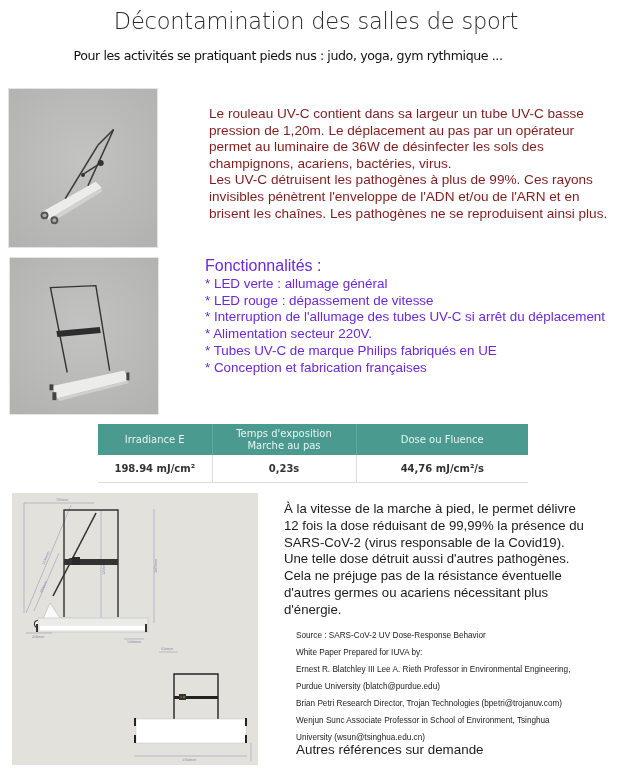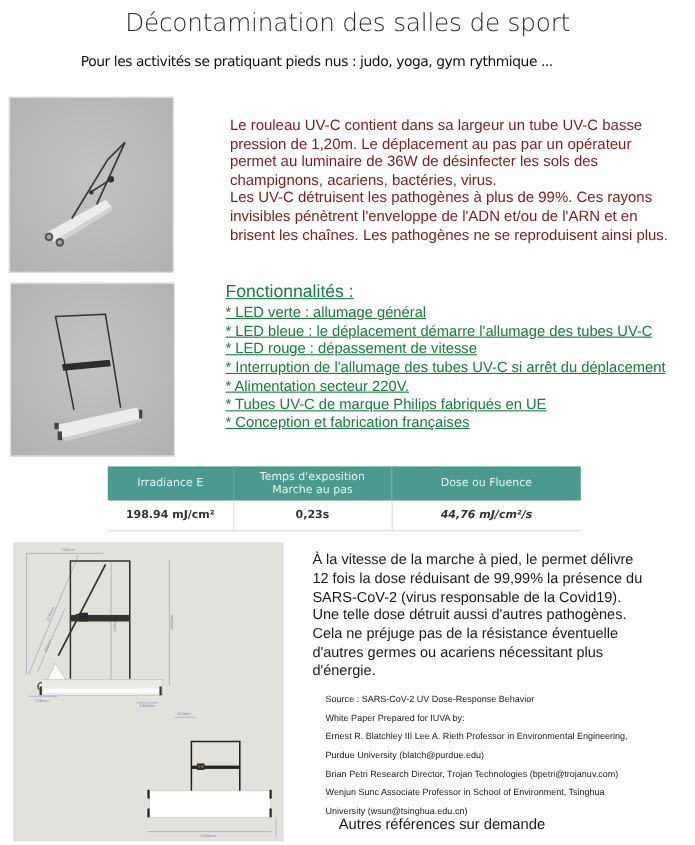--- a/index.html
+++ b/index.html
@@ -24,40 +24,40 @@
   .photo svg { display: block; width: 100%; height: 100%; }
   .photo-1 { left: 8px; top: 88px; width: 150px; height: 160px; }
   .photo-2 { left: 9px; top: 257px; width: 150px; height: 158px; }
 
   .desc {
     position: absolute; left: 209px; top: 106px; width: 425px;
     font-size: 13.6px; line-height: 16.6px; color: #7f1d1d;
   }
   .desc p { white-space: nowrap; }
 
-  .features { position: absolute; left: 205px; top: 256px; width: 427px; color: #15803d; text-decoration: underline; }
+  .features { position: absolute; left: 205px; top: 256px; width: 427px; color: #6d28d9; }
   .features-title { font-size: 16px; line-height: 19px; margin-bottom: 1px; }
   .features ul { list-style: none; }
   .features li { font-size: 13.4px; line-height: 16.7px; white-space: nowrap; }
 
   .table {
     position: absolute; left: 98px; top: 424px; width: 430px;
     border-collapse: collapse; font-family: "DejaVu Sans", sans-serif;
   }
   .table th {
     background: #4b9a90; color: #e9f3f1; font-weight: normal;
     font-size: 10px; line-height: 12px; height: 31px; text-align: center;
     border-right: 1px solid #5fa89f;
   }
   .table th:last-child { border-right: none; }
   .table td {
     font-size: 10px; font-weight: bold; color: #333; text-align: center;
     height: 27px; border-right: 1px solid #dddddd; border-bottom: 1px solid #dddddd;
   }
-  .table td:last-child { border-right: none; font-style: italic; }
+  .table td:last-child { border-right: none; }
   .col1 { width: 114px; } .col2 { width: 144px; margin-left: 24px; } .col3 { width: 172px; }
 
   .drawing {
     position: absolute; left: 12px; top: 493px; width: 246px; height: 272px;
     background: #e3e1dc;
   }
   .drawing svg { display: block; width: 100%; height: 100%; }
 
   .covid {
     position: absolute; left: 284px; top: 501px; width: 348px;
@@ -65,21 +65,21 @@
   }
   .covid p { white-space: nowrap; }
 
   .sources {
     position: absolute; left: 296px; top: 627px; width: 336px;
     font-size: 8.2px; line-height: 17px; color: #222;
   }
   .sources p { white-space: nowrap; }
   .more-refs {
     position: absolute; left: 296px; top: 742px;
-    font-size: 13.4px; line-height: 16px; color: #1b1b1b; white-space: nowrap; margin-left: 12px;
+    font-size: 13.4px; line-height: 16px; color: #1b1b1b; white-space: nowrap;
   }
 </style>
 </head>
 <body>
 
 <h1 class="title">Décontamination des salles de sport</h1>
 <div class="subtitle">Pour les activités se pratiquant pieds nus : judo, yoga, gym rythmique ...</div>
 
 <div class="photo photo-1">
   <svg viewBox="0 0 150 160">
@@ -138,21 +138,20 @@
     <rect x="40" y="128" width="4" height="6" fill="#444"></rect>
     <rect x="43" y="136" width="4" height="8" fill="#444"></rect>
     <rect x="118" y="116" width="3" height="8" fill="#444"></rect>
   </svg>
 </div>
 
 <div class="features">
   <div class="features-title">Fonctionnalités :</div>
   <ul>
     <li>* LED verte : allumage général</li>
-    <li>* LED bleue : le déplacement démarre l'allumage des tubes UV-C</li>
     <li>* LED rouge : dépassement de vitesse</li>
     <li>* Interruption de l'allumage des tubes UV-C si arrêt du déplacement</li>
     <li>* Alimentation secteur 220V.</li>
     <li>* Tubes UV-C de marque Philips fabriqués en UE</li>
     <li>* Conception et fabrication françaises</li>
   </ul>
 </div>
 
 <table class="table">
   <thead>

